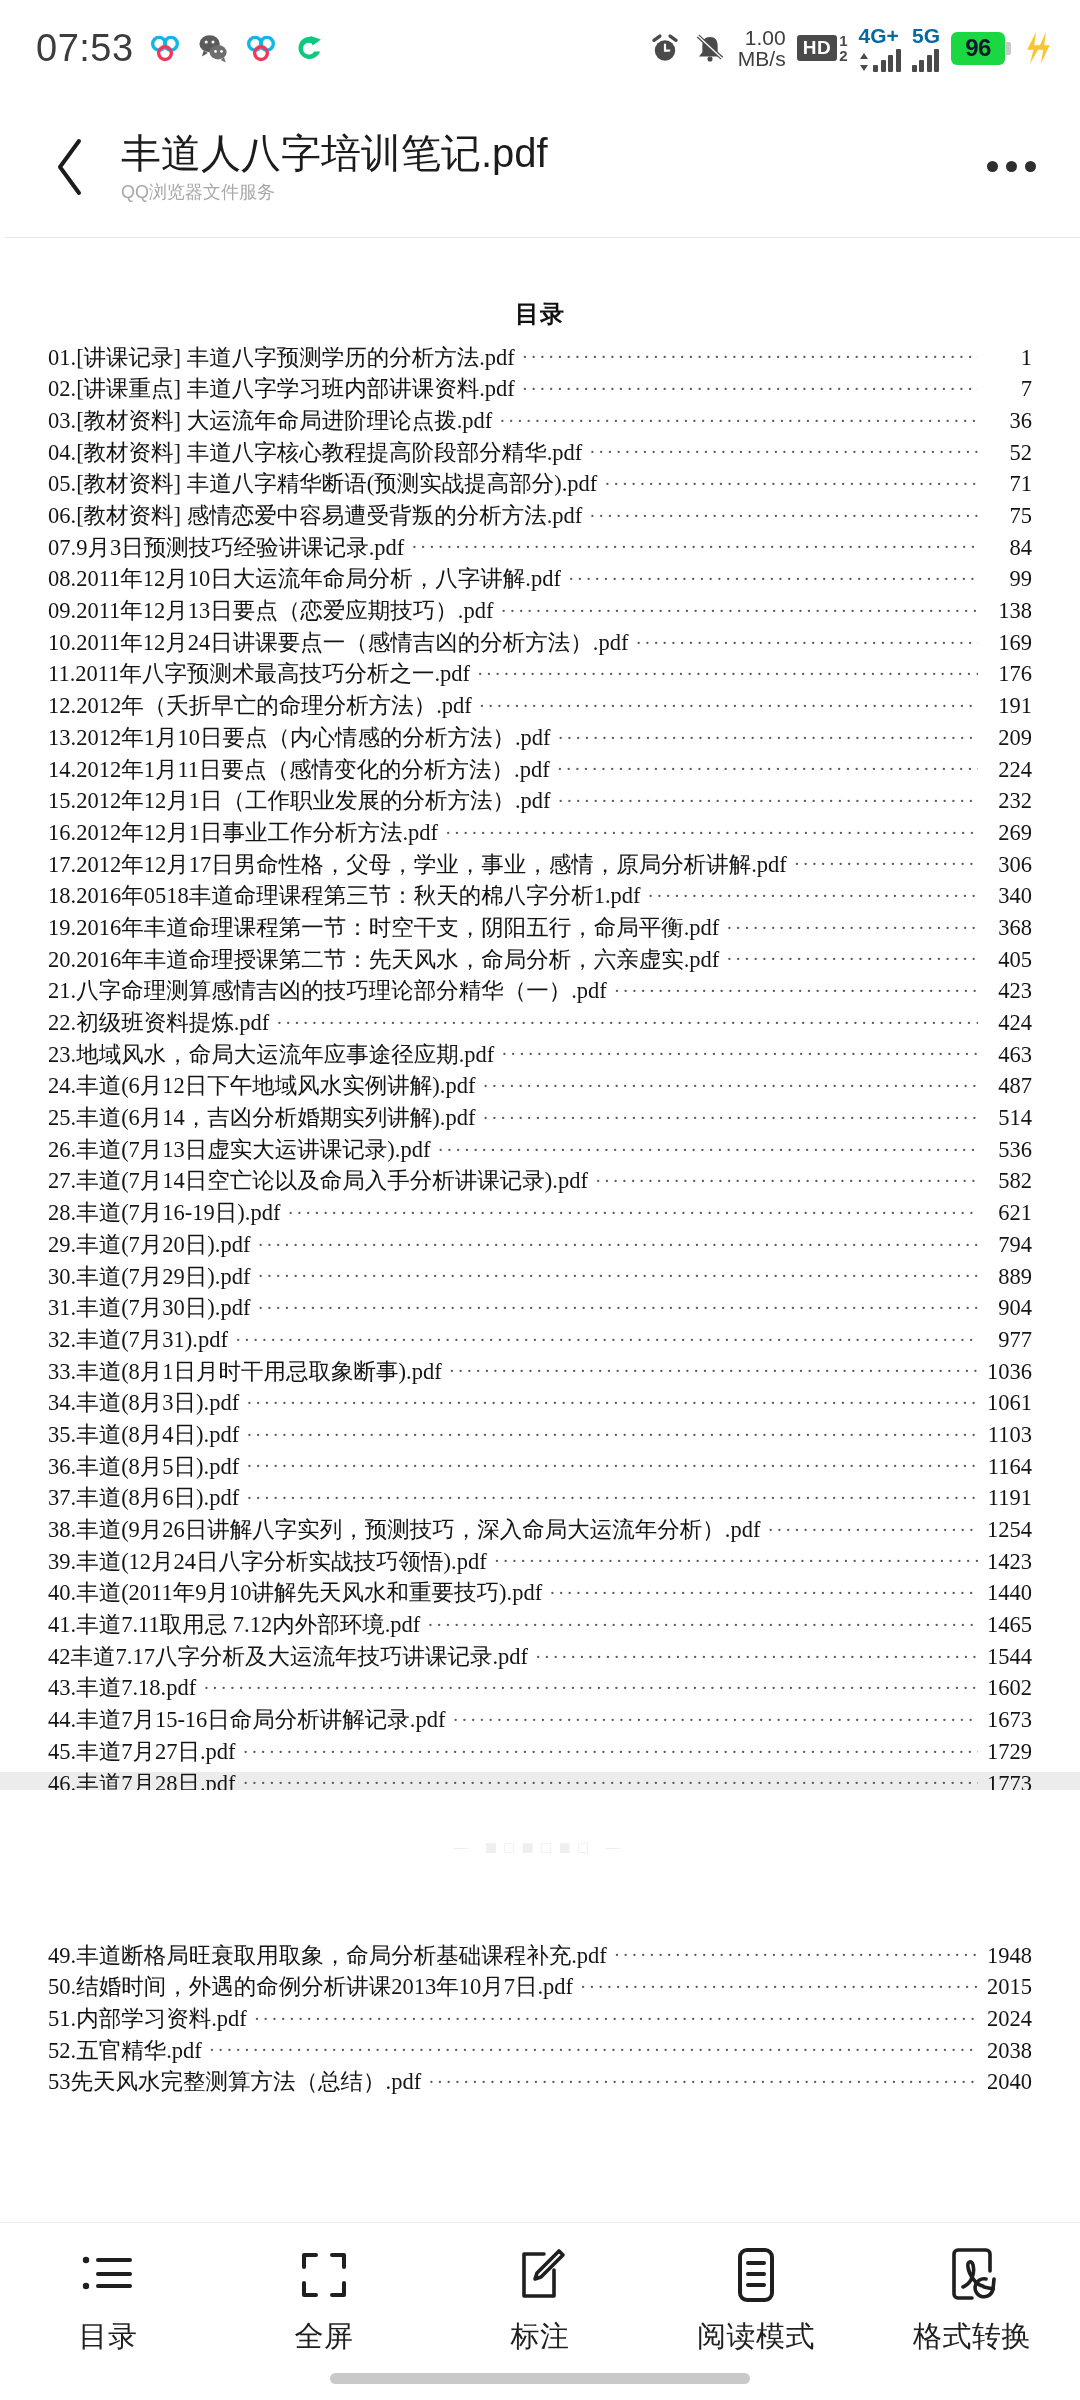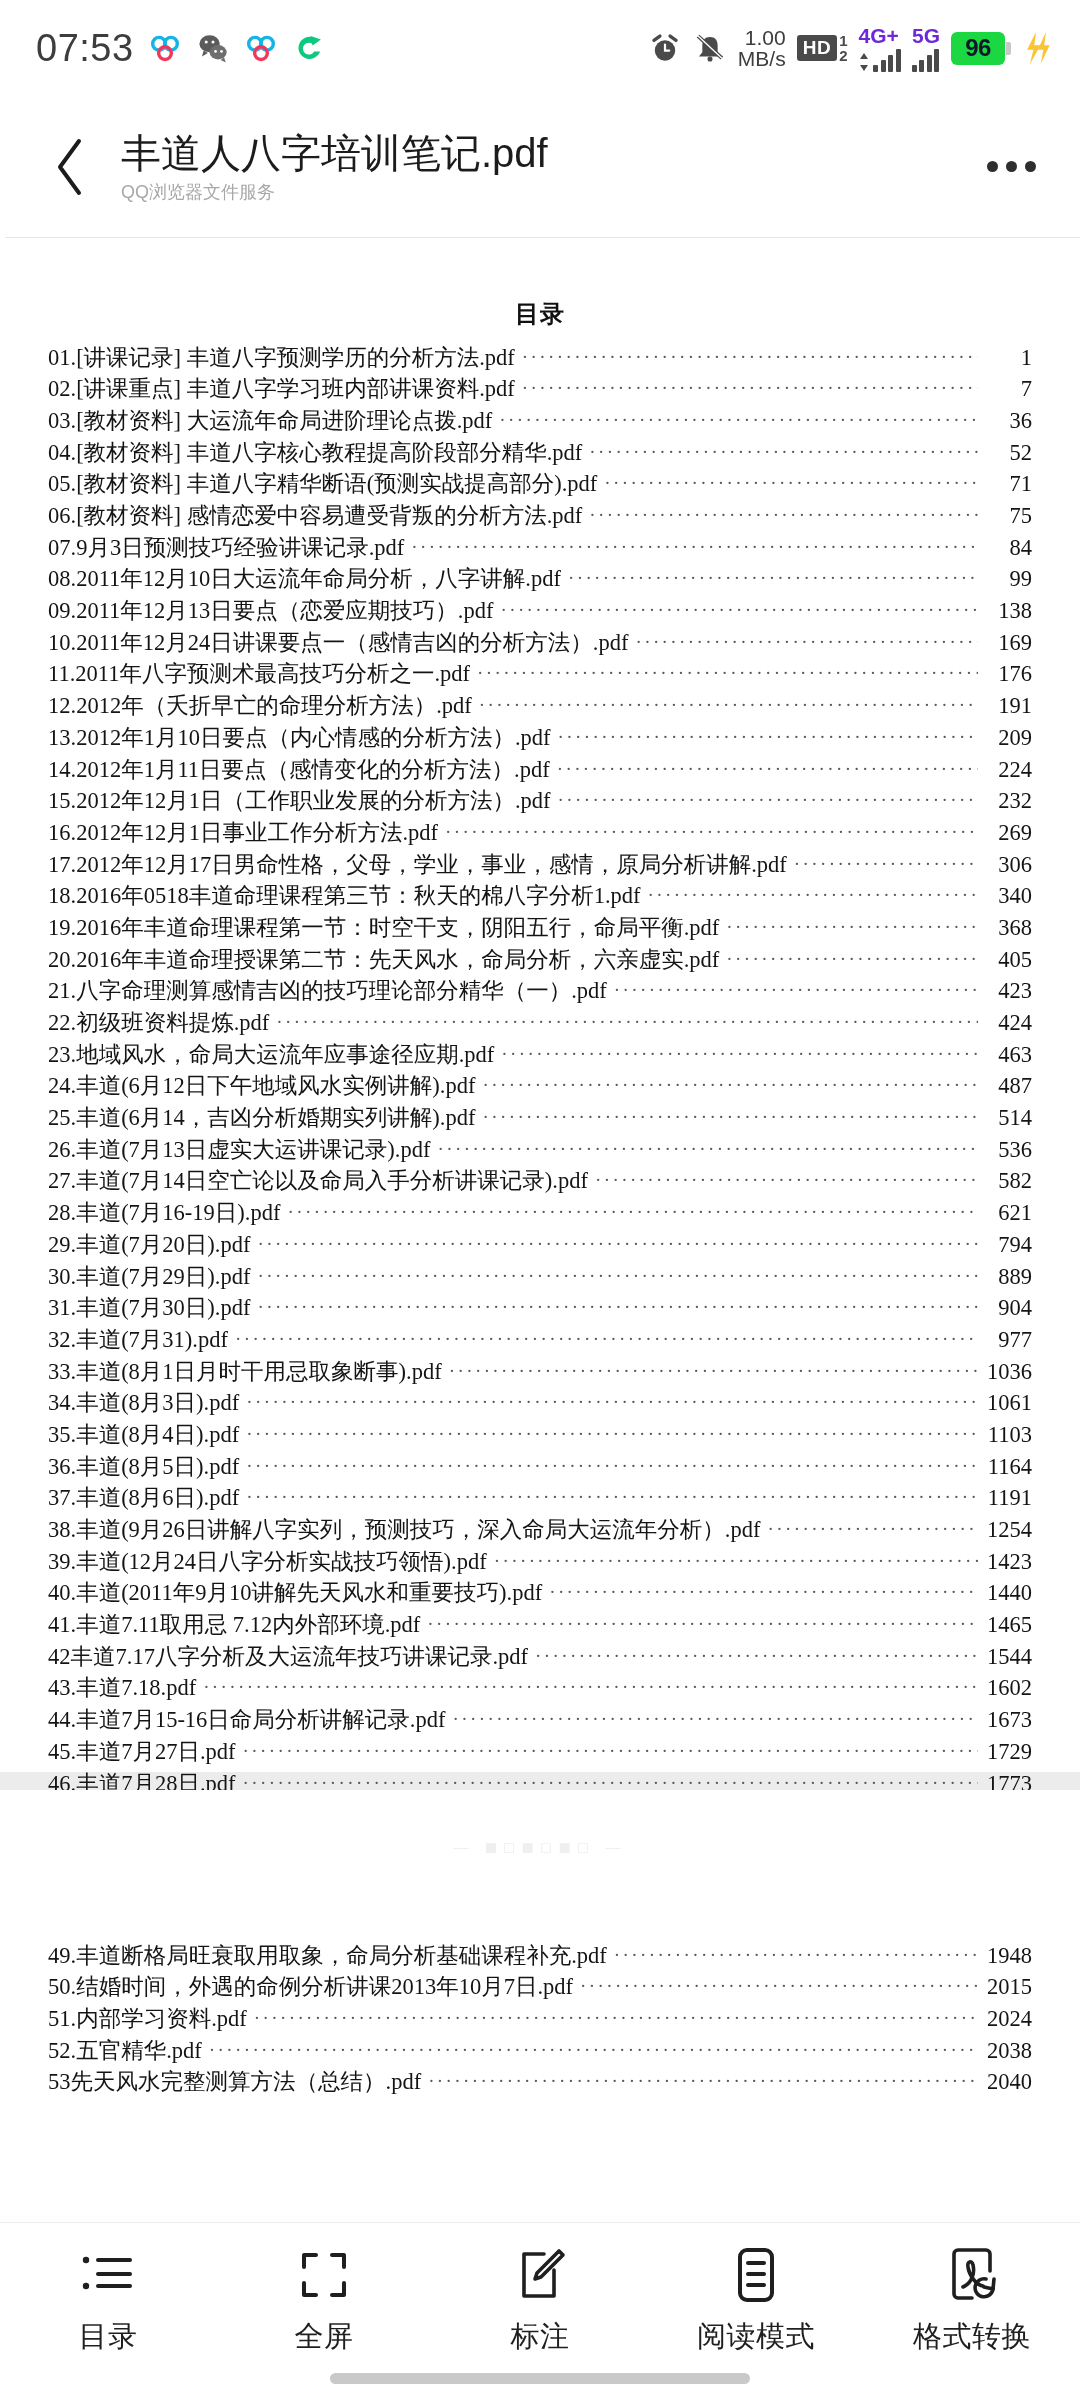--- a/index.html
+++ b/index.html
@@ -25,21 +25,21 @@
   .netspeed .v { font-size:21px; }
   .netspeed .u { font-size:21px; }
   .hdbox {
     background:#4a4a4a; color:#fff; border-radius:3px;
     font-size:19px; font-weight:bold; padding:2px 6px; letter-spacing:0.5px;
     display:flex; align-items:center;
   }
   .hdgrp { display:flex; align-items:center; gap:2px; }
   .hdnum { display:flex; flex-direction:column; font-size:15px; font-weight:bold; color:#4a4a4a; line-height:1.0; }
   .siggrp { display:flex; align-items:flex-end; gap:2px; }
-  .siglabel { font-size:21px; font-weight:bold; color:#6d28d9; line-height:1; margin-bottom:2px; }
+  .siglabel { font-size:21px; font-weight:bold; color:#0369a1; line-height:1; margin-bottom:2px; }
   .bars { display:flex; align-items:flex-end; gap:2.5px; height:24px; }
   .bars i { display:block; width:5px; background:#4a4a4a; border-radius:1px; }
   .bars i:nth-child(1){height:7px;} .bars i:nth-child(2){height:12px;}
   .bars i:nth-child(3){height:17px;} .bars i:nth-child(4){height:23px;}
   .battery { position:relative; display:flex; align-items:center; }
   .batt-body {
     background:#1bd741; color:#0f172a; font-weight:bold; font-size:24px;
     border-radius:6px; padding:2px 8px 3px; min-width:54px; text-align:center;
     letter-spacing:-0.5px;
   }
@@ -72,21 +72,21 @@
   .page-gap { height:18px; background:#ececec; }
   .page-two { height:432px; padding-top:0; position:relative; }
 
   .toc-heading {
     text-align:center; font-size:24px; font-weight:bold; color:#111;
     font-family:"Liberation Serif","DejaVu Serif",serif;
     margin-bottom:12px; letter-spacing:1px;
   }
   .toc-list { width:100%; }
   .toc-row {
-    display:flex; align-items:flex-start; width:100%;
+    display:flex; align-items:center; width:100%;
     font-size:22.5px; color:#141414; line-height:1.0;
     font-family:"Liberation Serif","DejaVu Serif",serif;
     padding:4.6px 0;
   }
   .toc-label { white-space:nowrap; flex:0 0 auto; }
   .toc-dots {
     flex:1 1 auto; min-width:10px; overflow:hidden; white-space:nowrap;
     color:#5a5a5a; font-size:19px; letter-spacing:2.4px;
     margin:0 6px 2px 7px; line-height:1;
   }

